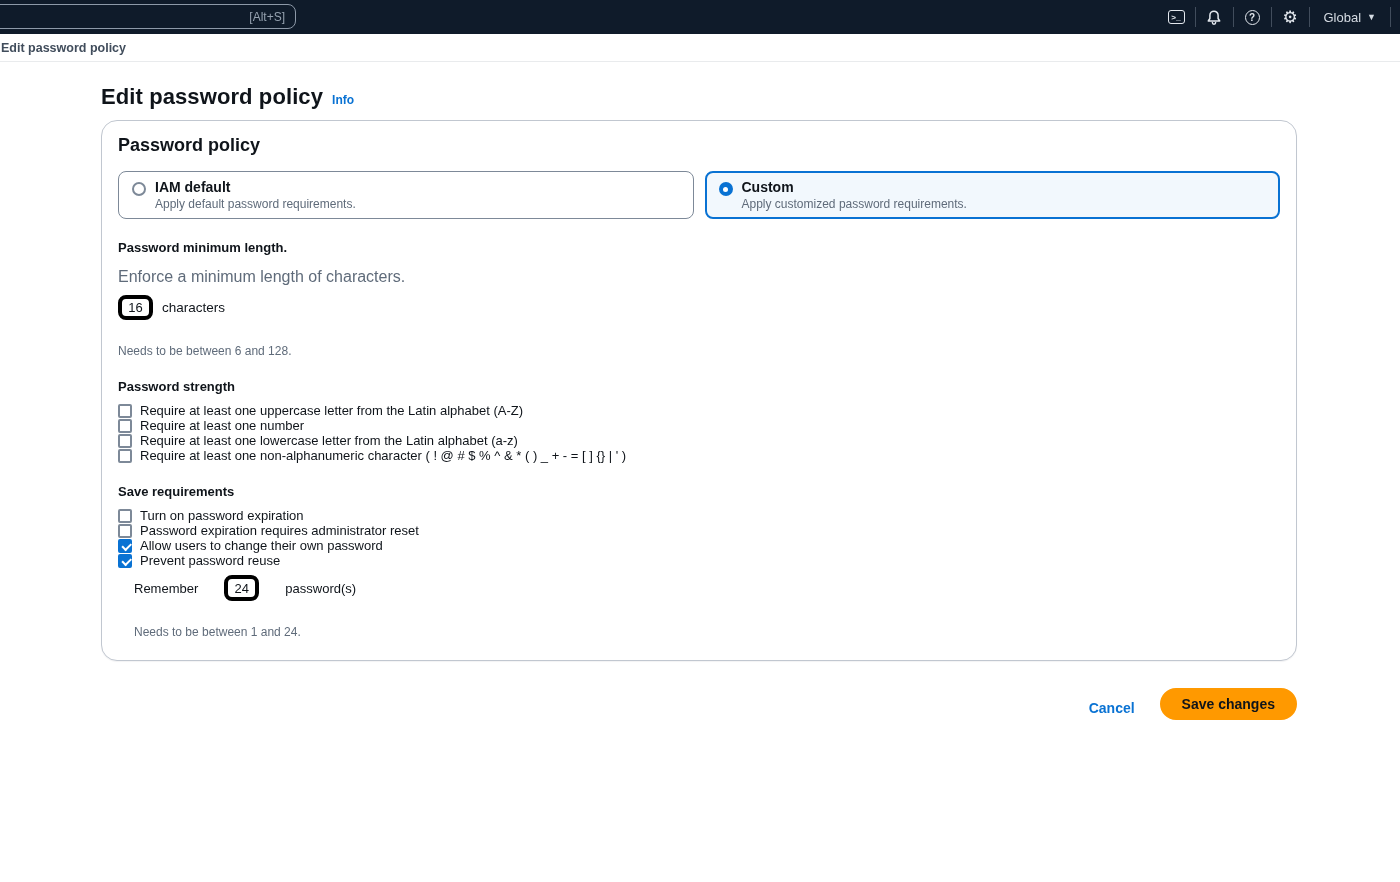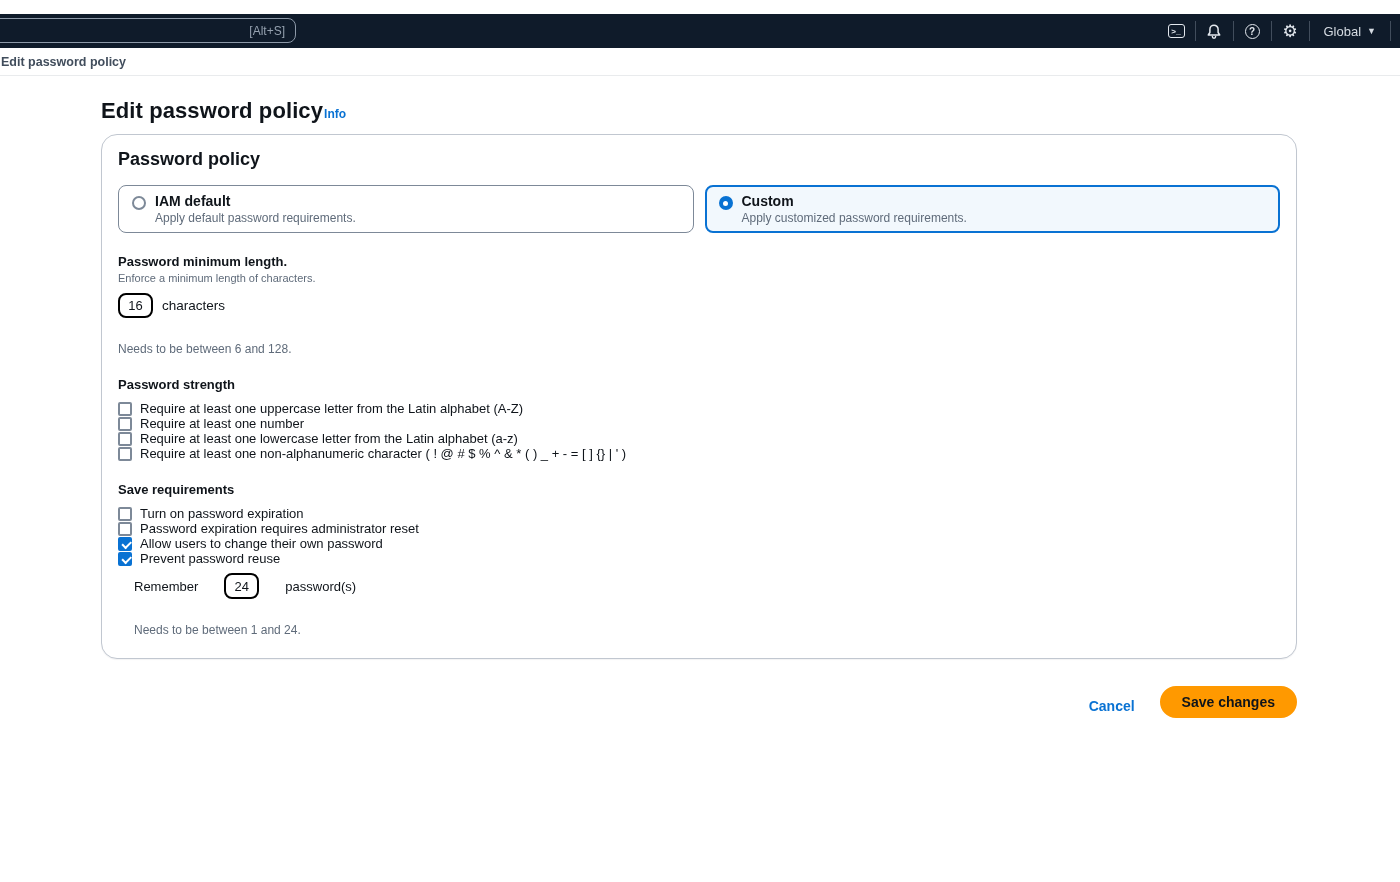--- a/index.html
+++ b/index.html
@@ -1,20 +1,20 @@
 <!DOCTYPE html>
 <html><head>
 <meta charset="utf-8">
 <style>
   * { margin:0; padding:0; box-sizing:border-box; }
   html,body { width:1400px; height:882px; background:#ffffff; overflow:hidden;
               font-family:"Liberation Sans", sans-serif; -webkit-font-smoothing:antialiased; }
 
   
-  .topnav { position:relative; height:34px; background:#0f1b2a;margin-top:14px; }
+  .topnav { position:relative; height:34px; background:#0f1b2a; }
   .search-box { position:absolute; left:-8px; top:4px; width:304px; height:25px;
                 background:#0f1b2a; border:1px solid #8d99a8; border-radius:8px;
                 display:flex; align-items:center; justify-content:flex-end;
                 padding-right:10px; color:#95a1af; font-size:12px; cursor:text; }
   .nav-right { position:absolute; right:0; top:0; height:34px; display:flex; align-items:center; }
   .nav-icon-btn { width:37px; height:34px; display:flex; align-items:center; justify-content:center;
                   color:#e3e8ee; cursor:pointer; }
   .nav-sep { width:1px; height:20px; background:#414d5c; }
   .shell-glyph { border:1.5px solid #e3e8ee; border-radius:3px; width:17px; height:14px;
                  font-family:"Liberation Mono", monospace; font-size:8px; font-weight:700;
@@ -29,43 +29,43 @@
 
   
   .crumbbar { height:28px; background:#fff; border-bottom:1px solid #e9ebed;
               display:flex; align-items:center; padding-left:1px; }
   .crumb { font-size:12.5px; font-weight:700; color:#414d5c; cursor:pointer; }
 
   
   .content { padding:0 103px 0 101px; }
   .title-row { margin-top:22px; display:flex; align-items:baseline; }
   .page-title { font-size:22px; font-weight:700; color:#0f141a; letter-spacing:.1px; }
-  .info-link { font-size:12px; font-weight:700; color:#0972d3; margin-left:1px; cursor:pointer; }
+  .info-link { font-size:12px; font-weight:700; color:#0972d3; margin-left:9px; cursor:pointer; }
 
   .card { margin-top:10px; background:#fff; border:1px solid #c1c7d0; border-radius:16px;
           padding:14px 16px 21px; box-shadow:0 1px 1px rgba(0,28,36,.05); }
   .card-heading { font-size:18px; font-weight:700; color:#0f141a; }
 
   .tiles { display:flex; gap:11px; margin-top:15px; }
   .tile { flex:1; background:#fff; border:1px solid #7d8998; border-radius:8px;
           padding:7px 13px; min-height:48px; display:flex; gap:9px; cursor:pointer; }
   .tile.on { border:2px solid #0972d3; background:#f2f8fd; padding:6px 12px; }
   .radio { width:14px; height:14px; flex:none; margin-top:3px; background:#fff;
            border:2px solid #7d8998; border-radius:50%;
            display:flex; align-items:center; justify-content:center; }
   .radio.on { border-color:#0972d3; background:#0972d3; }
   .radio.on::after { content:''; width:5px; height:5px; border-radius:50%; background:#fff; }
   .tile-label { font-size:14px; font-weight:700; color:#0f141a; line-height:17px; }
   .tile-desc { font-size:12px; color:#5f6b7a; margin-top:1px; }
 
   .section-label { font-size:13px; font-weight:700; color:#0f141a; }
   .sec-minlen { margin-top:21px; }
-  .desc { font-size:11px; color:#5f6b7a; margin-top:3px; }
+  .desc { font-size:16px; color:#5f6b7a; margin-top:13px; }
   .input-row { display:flex; align-items:center; gap:9px; margin-top:9px; }
-  .num-input { width:35px; height:25px; border:2px solid #000000; border-radius:8px;
+  .num-input { width:35px; height:25px; border:4px solid #000000; border-radius:8px;
                text-align:center; font-size:13px; color:#0f141a; background:#fff;
                font-family:"Liberation Sans", sans-serif; outline:none; }
   .unit-label { font-size:13.5px; color:#0f141a; }
   .hint { font-size:12px; color:#5f6b7a; margin-top:24px; }
 
   .sec-gap { margin-top:21px; }
   .cb-list { margin-top:9px; }
   .cb-row { display:flex; align-items:flex-end; gap:8px; height:15px; font-size:13px;
             color:#0f141a; cursor:pointer; }
   .cb { width:14px; height:14px; flex:none; background:#fff; border:2px solid #7d8998;

